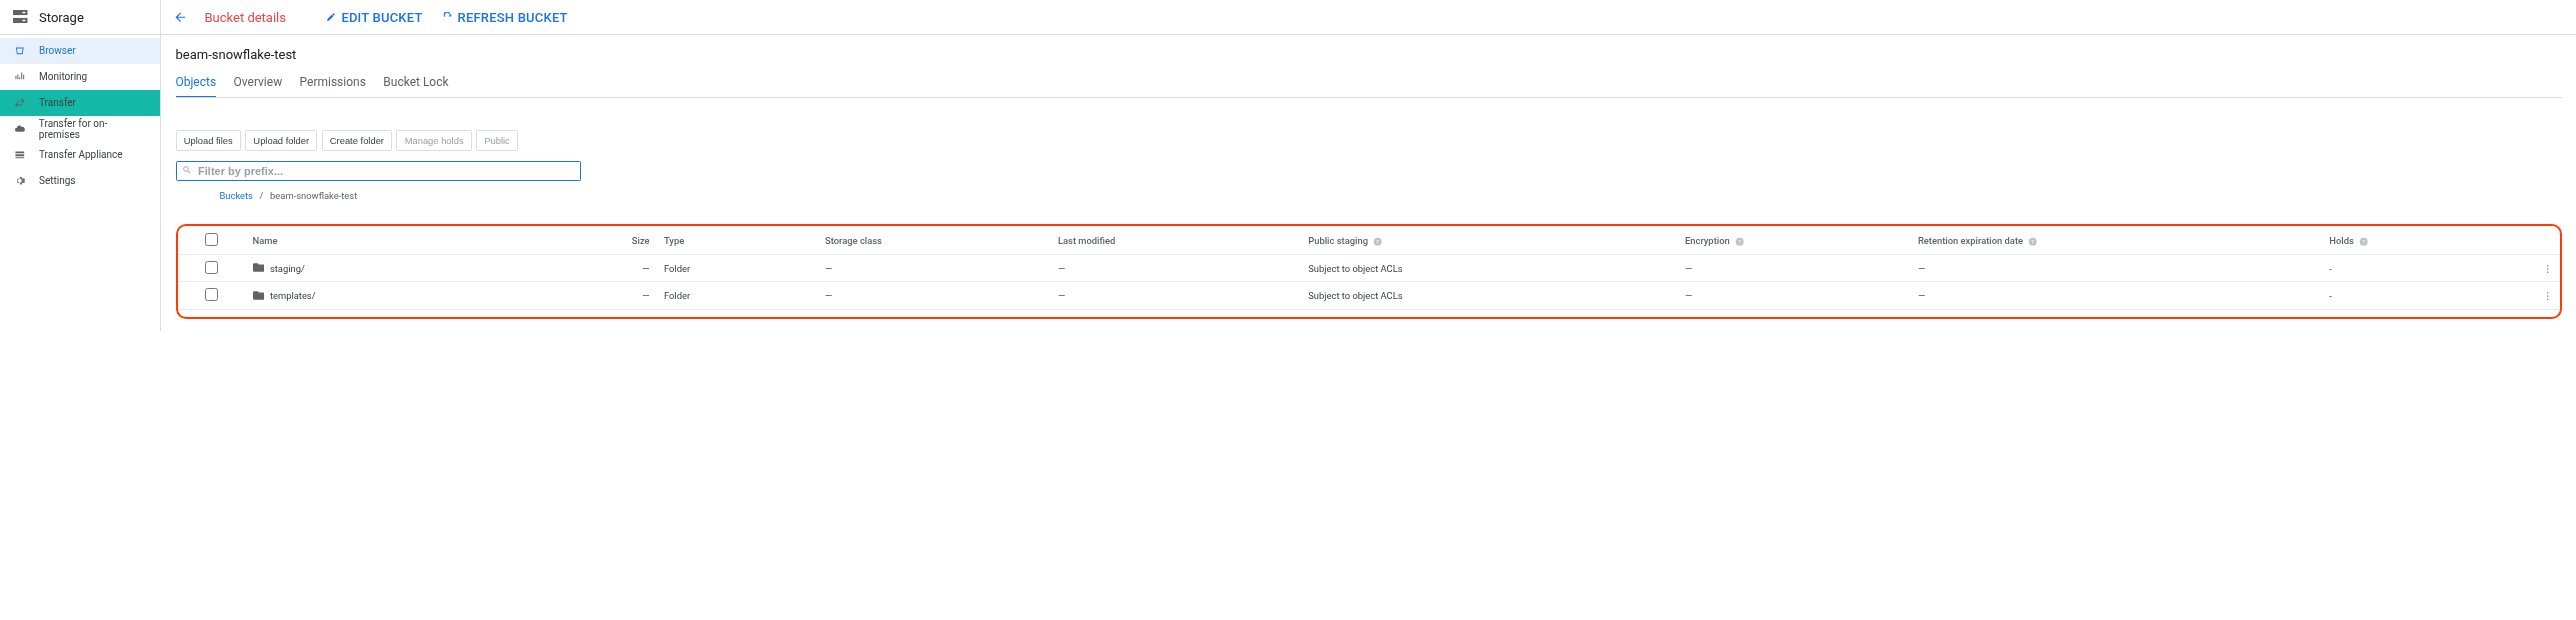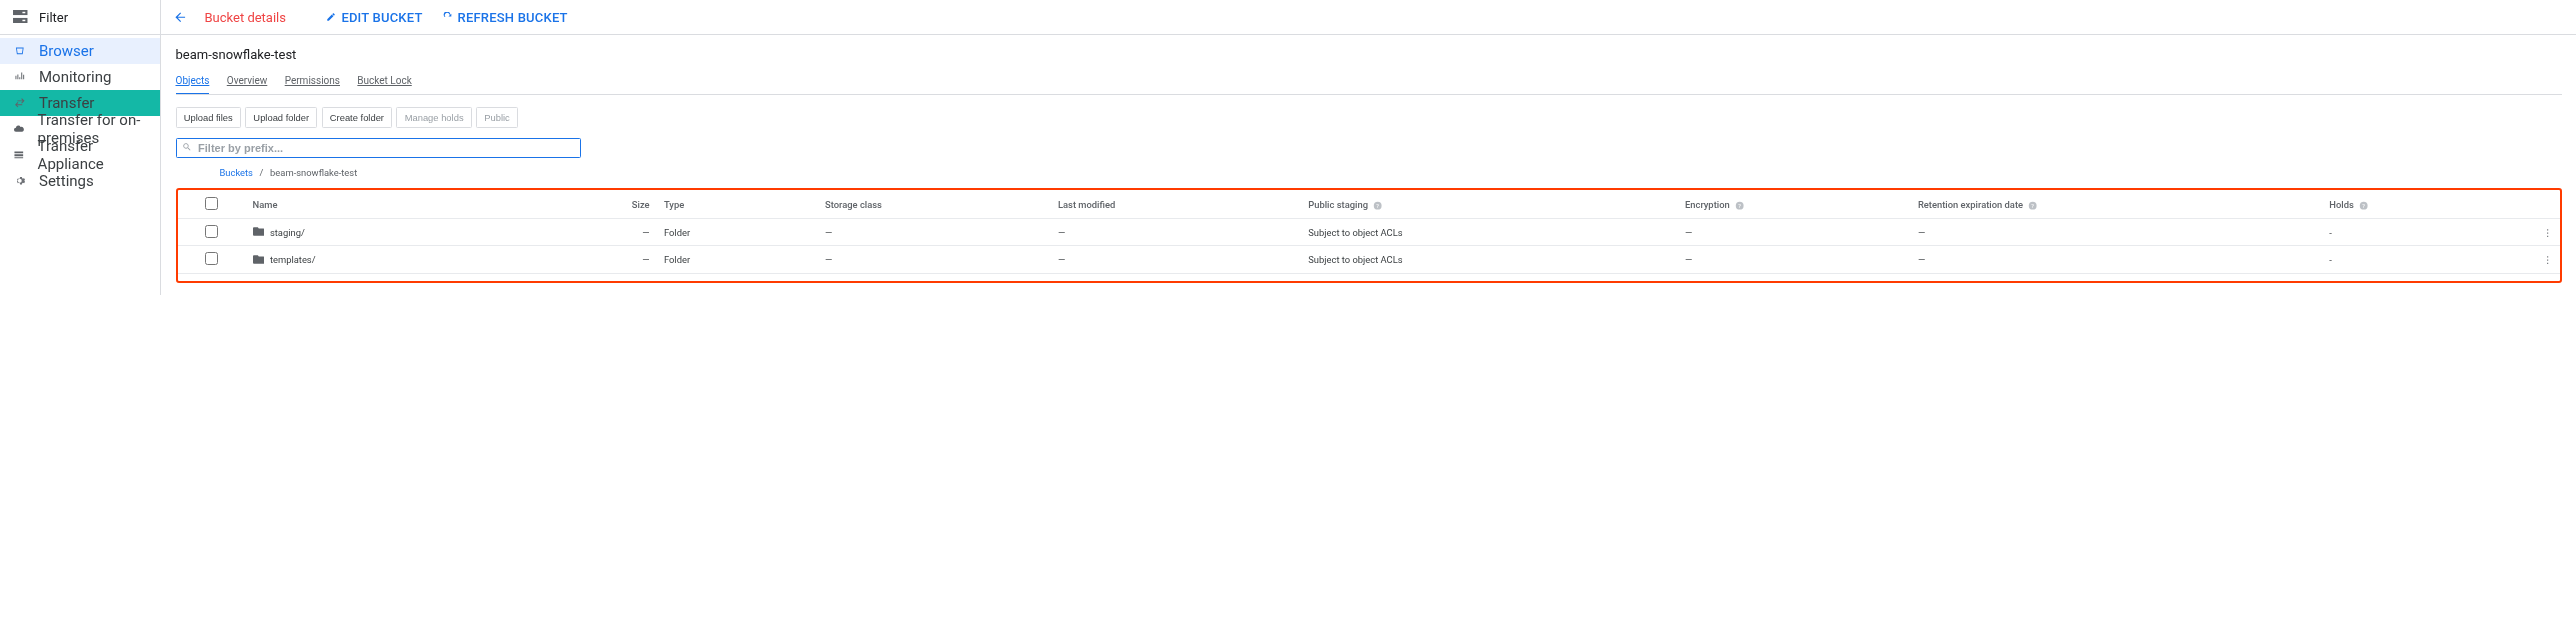--- a/index.html
+++ b/index.html
@@ -6,50 +6,50 @@
   body { font-family: Roboto, "Helvetica Neue", Arial, sans-serif; font-size: 9.4px; color: #202124; background: #fff; }
   .app { display: flex; width: 100%; min-height: 275px; }
   .sidebar { width: 161px; border-right: 0.7px solid #dadce0; background: #fff; flex-shrink: 0; }
   .product-header { display: flex; align-items: center; height: 35px; padding: 0 13px; border-bottom: 0.7px solid #dadce0; gap: 11.6px; }
   .product-header .title { font-size: 13px; color: #202124; font-weight: 400; }
   .nav { padding-top: 2.9px; }
   .nav-item { display: flex; align-items: center; height: 26px; padding: 0 13px; gap: 13px; cursor: pointer; color: #3c4043; }
   .nav-item.active { background: #e8f0fe; color: #1a73e8; }
   .nav-item.hovered { background: #14b8a6; }
   .nav-item .icon { width: 13px; display: flex; justify-content: center; }
-  .nav-item .label { font-size: 15px; }
+  .nav-item .label { font-size: 10px; }
 
   .main { flex: 1; display: flex; flex-direction: column; }
   .topbar { display: flex; align-items: center; height: 35px; padding: 0 11.6px; border-bottom: 0.7px solid #dadce0; gap: 17.4px; }
   .back-btn { color: #1a73e8; cursor: pointer; display: flex; align-items: center; }
   .page-title { font-size: 13px; color: #ef4444; font-weight: 400; }
   .top-actions { display: flex; gap: 20px; margin-left: 23px; }
   .top-action { display: flex; align-items: center; gap: 5px; color: #1a73e8; font-size: 13px; font-weight: 500; letter-spacing: 0.2px; cursor: pointer; text-transform: uppercase; }
 
   .content { padding: 11.6px 14.5px; }
   .bucket-name { font-size: 13px; color: #202124; margin-bottom: 7.2px; font-weight: 400; }
   .tabs { display: flex; gap: 17.4px; border-bottom: 0.7px solid #dadce0; }
-  .tab { padding: 5.8px 0 7.2px 0; font-size: 10px; color: #5f6368; cursor: pointer; border-bottom: 1.4px solid transparent; text-decoration: underline; }
+  .tab { padding: 5.8px 0 7.2px 0; font-size: 12px; color: #5f6368; cursor: pointer; border-bottom: 1.4px solid transparent; }
   .tab.active { color: #1a73e8; border-bottom-color: #1a73e8; }
 
-  .toolbar { display: flex; gap: 4.3px; margin-top: 12px; }
+  .toolbar { display: flex; gap: 4.3px; margin-top: 32px; }
   .btn { border: 0.7px solid #dadce0; background: #fff; padding: 4.3px 7.2px; font-size: 9.4px; color: #3c4043; cursor: pointer; border-radius: 1.4px; }
   .btn.disabled { color: #9aa0a6; cursor: default; }
 
   .filter-wrap { margin-top: 10px; width: 405px; display: flex; align-items: center; border: 0.7px solid #1a73e8; border-radius: 1.4px; padding: 2.9px 5.8px; gap: 5.8px; }
   .filter-wrap input { border: none; outline: none; flex: 1; font-size: 11px; color: #3c4043; font-weight: bold; }
   .filter-wrap input::placeholder { color: #9aa0a6; }
   .search-icon { color: #9aa0a6; }
 
   .crumbs { margin-top: 8.7px; font-size: 9.4px; }
   .crumbs a { color: #1a73e8; text-decoration: none; margin-left: 44px; }
   .crumbs .sep { color: #5f6368; margin: 0 4.3px; }
   .crumbs .current { color: #5f6368; }
 
-  .table-wrap { margin-top: 10px; border: 2.2px solid #ff3b00; border-radius: 3px; padding: 1.4px 0 7.2px 0; }
+  .table-wrap { margin-top: 23px; border: 2.2px solid #ff3b00; border-radius: 10px; padding: 1.4px 0 7.2px 0; }
   table { width: 100%; border-collapse: collapse; }
   th, td { text-align: left; padding: 5.8px 7.2px; font-size: 9.4px; color: #3c4043; border-bottom: 0.7px solid #e8eaed; vertical-align: middle; }
   th { color: #5f6368; font-weight: 500; }
   th:first-child, td:first-child { width: 20px; text-align: center; }
   .col-name { width: 130px; }
   .col-size { width: 36px; text-align: right; }
   .col-type { width: 65px; }
   .col-storage { width: 94px; }
   .col-modified { width: 101px; }
   .col-public { width: 152px; }
@@ -71,21 +71,21 @@
   <aside class="sidebar">
     <div class="product-header">
       <span class="icon">
         <svg width="14.5" height="13" viewBox="0 0 20 18">
             <rect x="0" y="0" width="20" height="7" fill="#5f6368"></rect>
             <rect x="0" y="11" width="20" height="7" fill="#5f6368"></rect>
             <rect x="13" y="2.5" width="4" height="2" fill="#fff"></rect>
             <rect x="13" y="13.5" width="4" height="2" fill="#fff"></rect>
           </svg>
       </span>
-      <span class="title">Filter</span>
+      <span class="title">Storage</span>
     </div>
     <nav class="nav">
       <div class="nav-item active">
         <span class="icon">
           <svg width="11.6" height="11.6" viewBox="0 0 24 24" fill="#1a73e8">
               <path d="M4 5h16l-2 14H6L4 5zm2 2l1.5 10h9L18 7H6z"></path>
             </svg>
         </span>
         <span class="label">Browser</span>
       </div>

